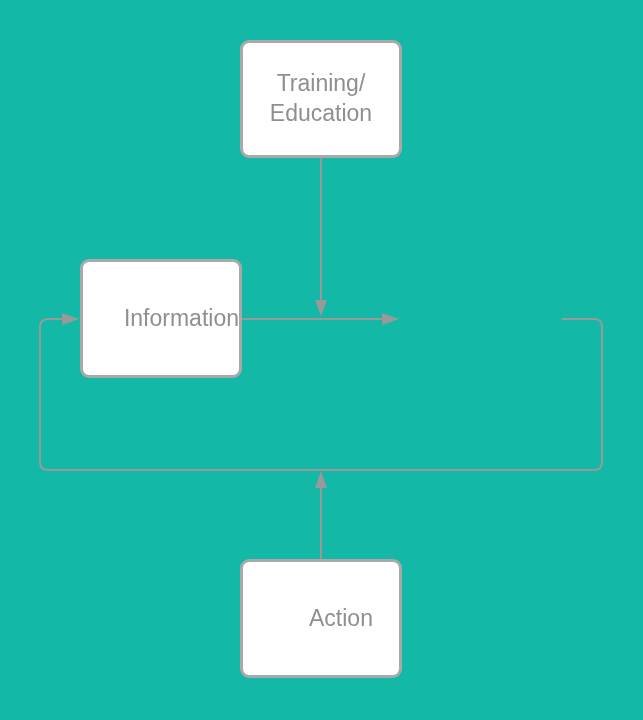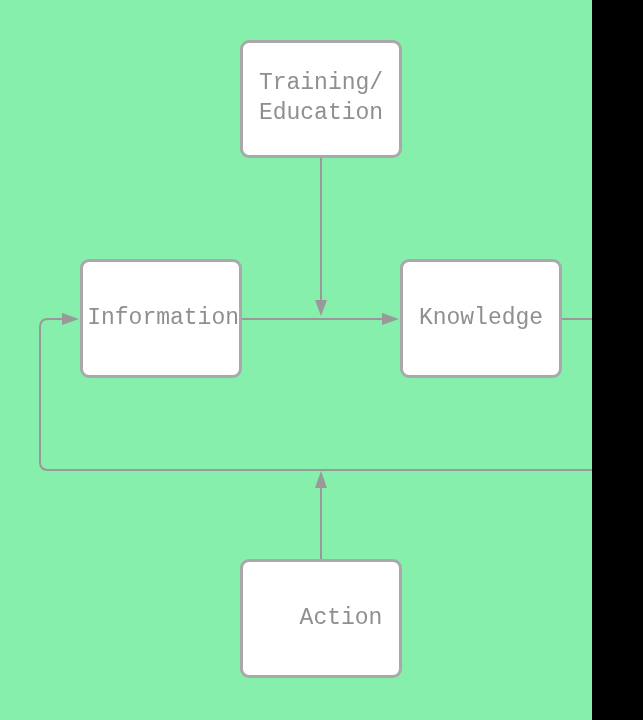--- a/index.html
+++ b/index.html
@@ -2,25 +2,25 @@
 <html><head>
 <meta charset="utf-8">
 <style>
   html, body {
     margin: 0;
     padding: 0;
     background: #000000;
   }
   .canvas {
     position: relative;
-    width: 592px;
+    width: 643px;
     height: 720px;
-    background: #86efac;
+    background: #14b8a6;
     overflow: hidden;
-    font-family: Liberation Mono, monospace;
+    font-family: Liberation Sans, sans-serif;
   }
   .edges-layer {
     position: absolute;
     left: 0;
     top: 0;
     width: 643px;
     height: 720px;
   }
   .node {
     position: absolute;
@@ -69,21 +69,18 @@
 
   <div class="node" id="node-training-education">
     <span class="node-label">Training/
 Education</span>
   </div>
 
   <div class="node" id="node-information">
     <span class="node-label">Information</span>
   </div>
 
-  <div class="node" id="node-knowledge">
-    <span class="node-label">Knowledge</span>
-  </div>
 
   <div class="node" id="node-action">
     <span class="node-label">Action</span>
   </div>
 
 </div>
 
 </body></html>

